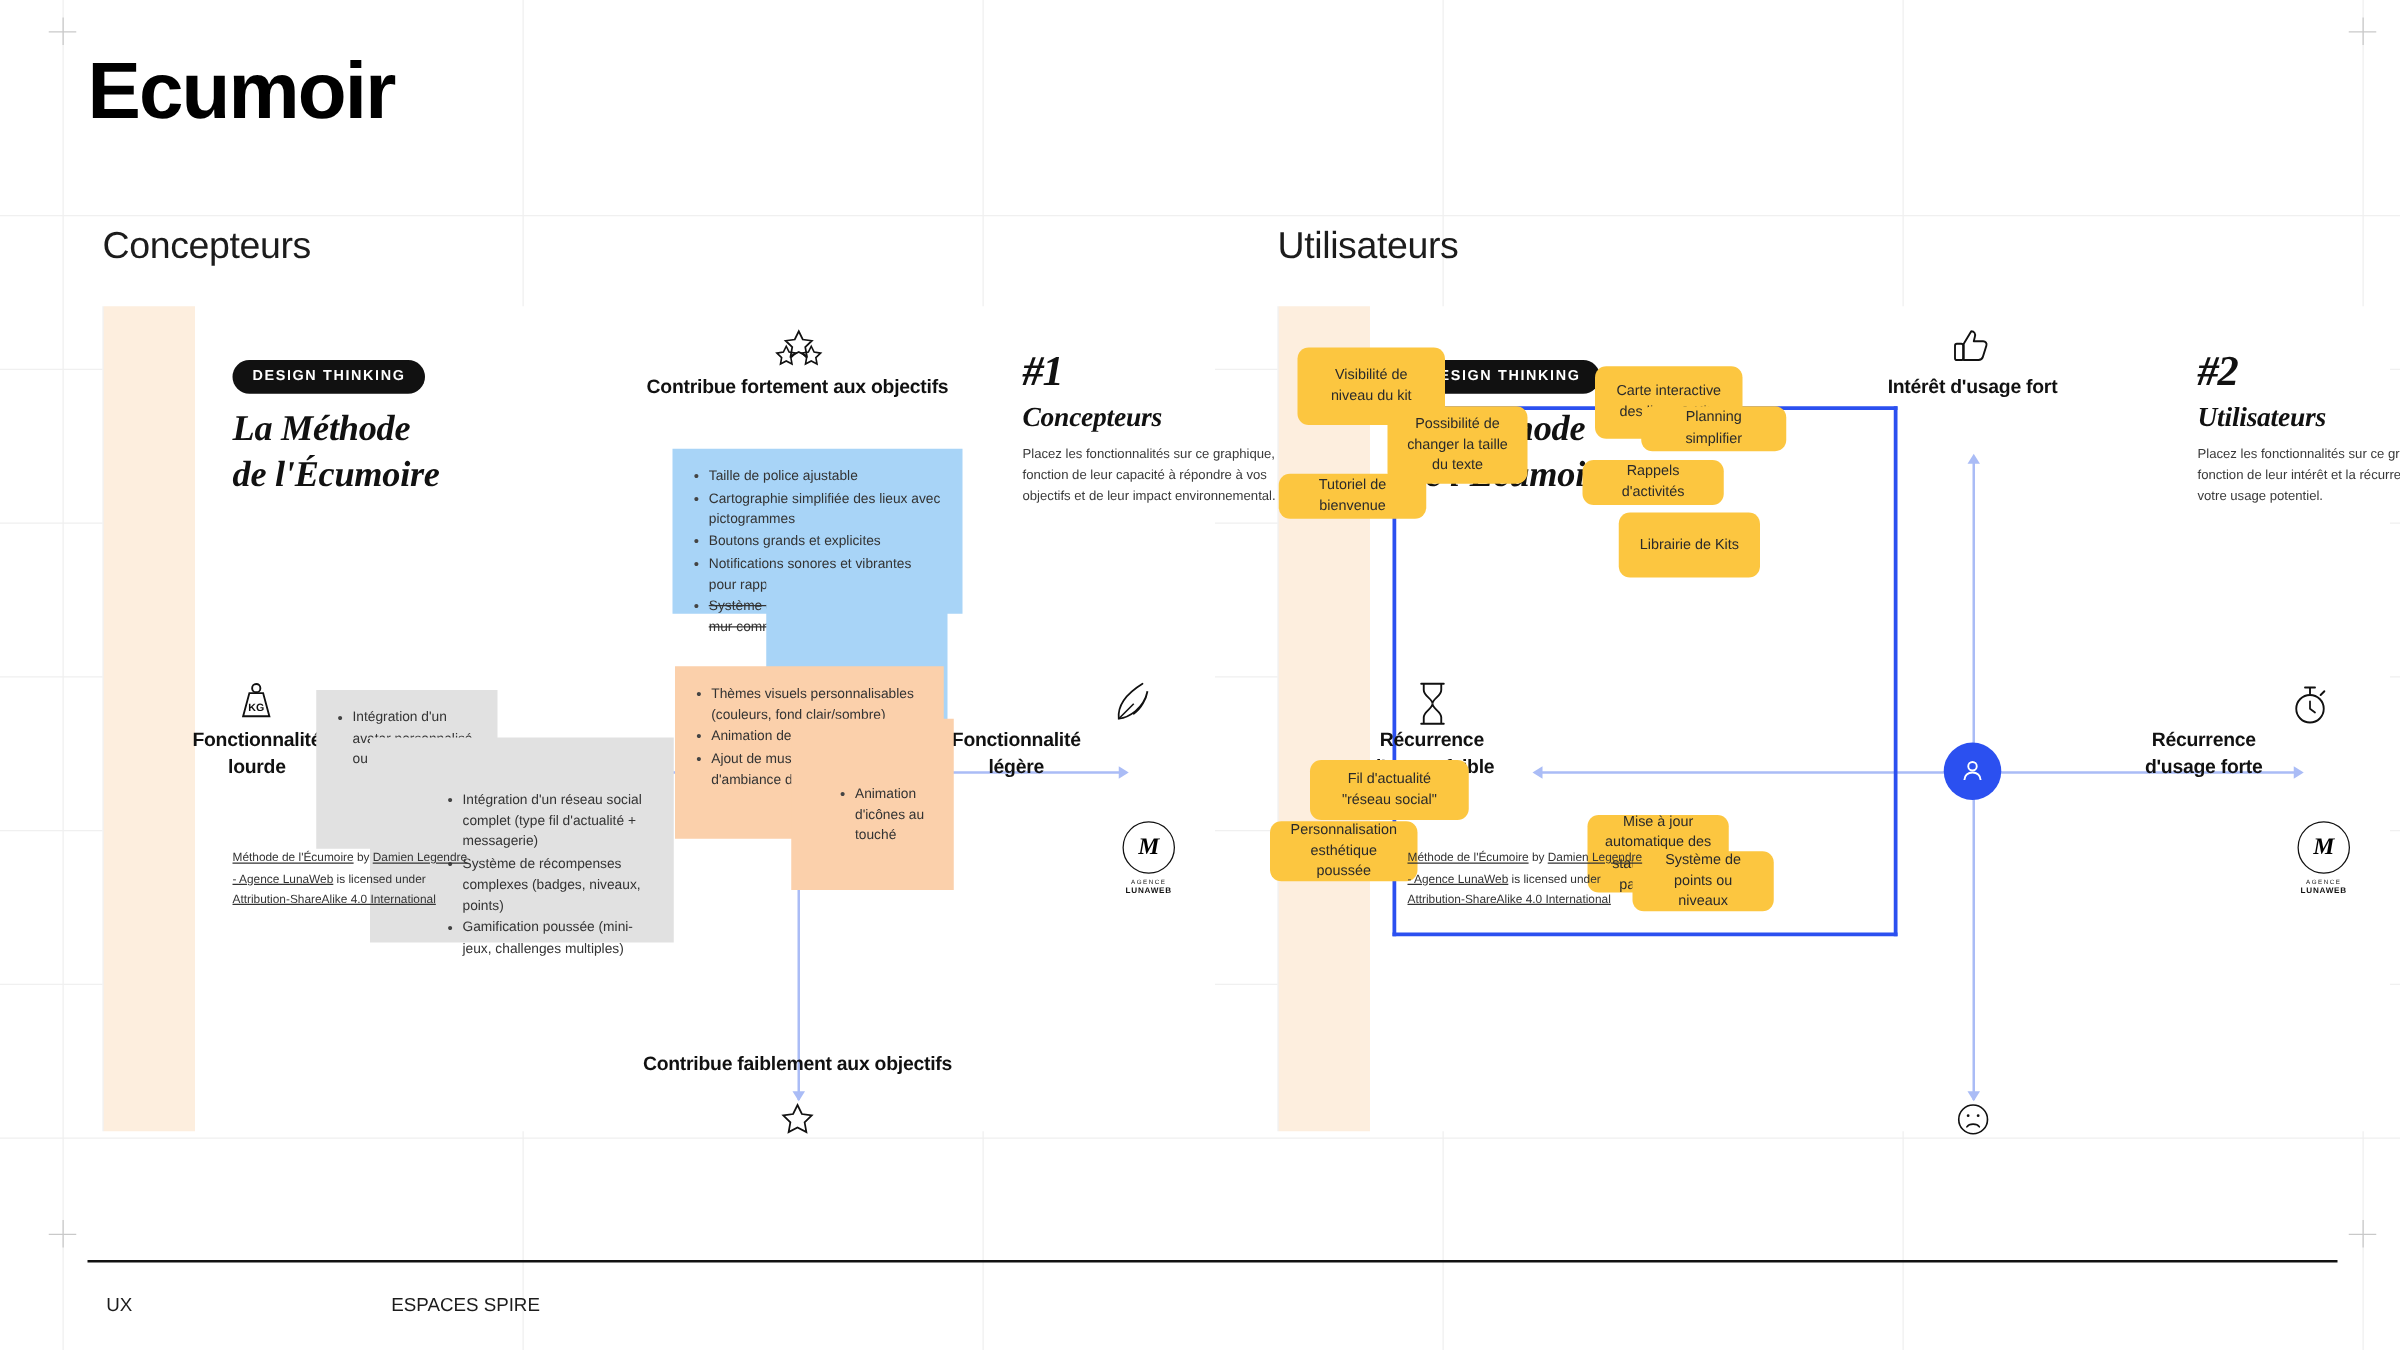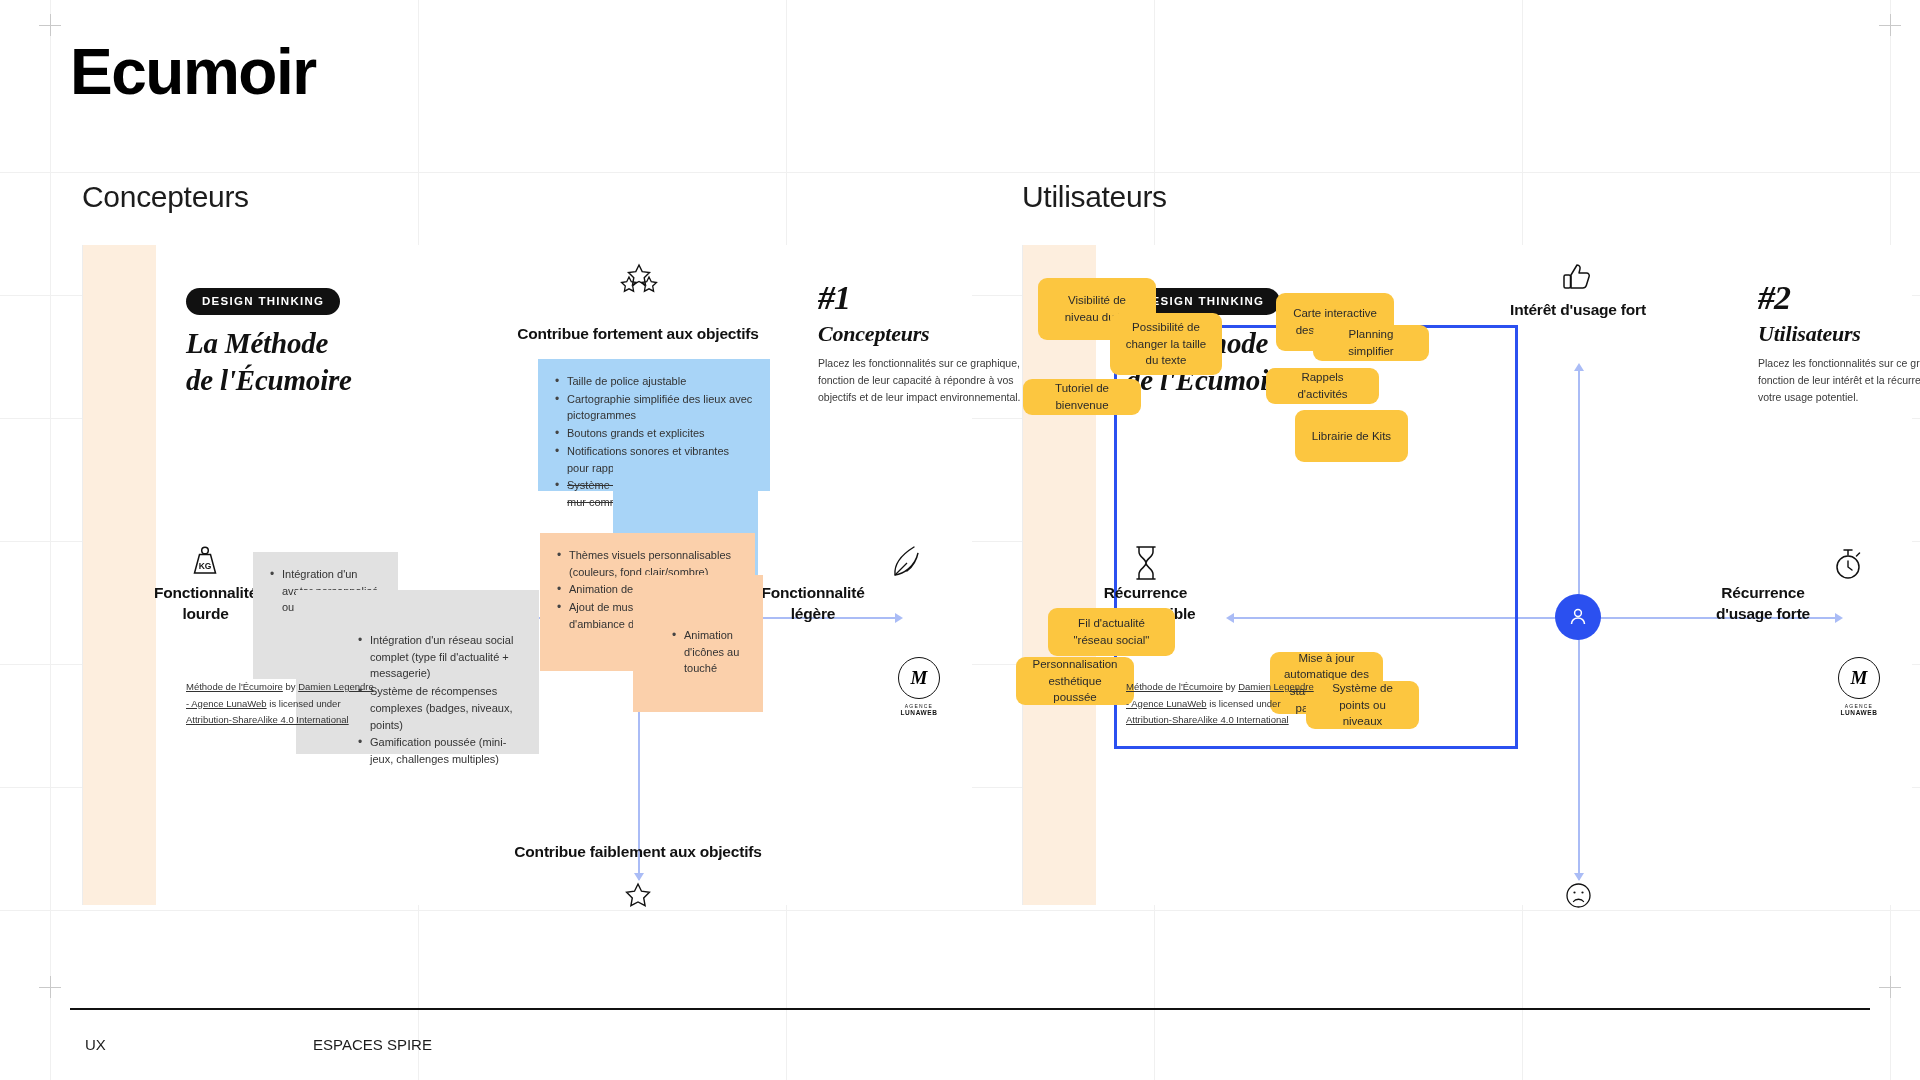--- a/index.html
+++ b/index.html
@@ -184,21 +184,21 @@
       <div class="arrow arr-left" style="left:203px; top:368px;"></div>
       <div class="arrow arr-right" style="left:812px; top:368px;"></div>
 
       <div class="axis-icon" style="left:536px; top:18px;">
         <svg width="40" height="32" viewBox="0 0 40 32">
           <path d="M20 2 l3.2 6.6 7.3 1 -5.3 5.1 1.3 7.2 -6.5-3.4 -6.5 3.4 1.3-7.2 -5.3-5.1 7.3-1z" fill="none" stroke="#111" stroke-width="1.4"></path>
           <path d="M10 14 l2.3 4.7 5.2 .8 -3.8 3.6 .9 5.1 -4.6-2.4 -4.6 2.4 .9-5.1 -3.8-3.6 5.2-.8z" fill="none" stroke="#111" stroke-width="1.3"></path>
           <path d="M30 14 l2.3 4.7 5.2 .8 -3.8 3.6 .9 5.1 -4.6-2.4 -4.6 2.4 .9-5.1 -3.8-3.6 5.2-.8z" fill="none" stroke="#111" stroke-width="1.3"></path>
         </svg>
       </div>
-      <div class="axis-cap" style="left:355px; top:55px; width:400px;margin-top:24px;">Contribue fortement aux objectifs</div>
+      <div class="axis-cap" style="left:355px; top:55px; width:400px;">Contribue fortement aux objectifs</div>
 
       <div class="axis-icon" style="left:541px; top:637px;">
         <svg width="28" height="27" viewBox="0 0 28 27">
           <path d="M14 2 l3.5 7.2 7.9 1.1 -5.7 5.6 1.4 7.8 -7.1-3.7 -7.1 3.7 1.4-7.8 -5.7-5.6 7.9-1.1z" fill="none" stroke="#111" stroke-width="1.4"></path>
         </svg>
       </div>
       <div class="axis-cap" style="left:355px; top:597px; width:400px;">Contribue faiblement aux objectifs</div>
 
       <div class="axis-icon" style="left:105px; top:300px;">
         <svg width="34" height="34" viewBox="0 0 34 34">
@@ -366,21 +366,21 @@
       <div class="center-hub" style="left:532px; top:349px;">
         <svg width="22" height="22" viewBox="0 0 22 22">
           <circle cx="11" cy="7" r="3.4" fill="none" stroke="#fff" stroke-width="1.5"></circle>
           <path d="M4.5 18 c0-3.6 2.9-6 6.5-6s6.5 2.4 6.5 6" fill="none" stroke="#fff" stroke-width="1.5"></path>
         </svg>
       </div>
 
       <div class="ycard" style="left:15px;  top:33px;  width:118px; height:62px;">
           <span>Visibilité de niveau du kit</span>
         </div>
-      <div class="ycard" style="left:87px;  top:68px;  width:112px; height:62px;justify-content:center;">
+      <div class="ycard" style="left:87px;  top:80px;  width:112px; height:62px;justify-content:center;">
           <span>Possibilité de changer la taille du texte</span>
         </div>
       <div class="ycard" style="left:0px;   top:134px; width:118px; height:36px;">
           <span>Tutoriel de bienvenue</span>
         </div>
       <div class="ycard" style="left:253px; top:48px;  width:118px; height:58px;">
           <span>Carte interactive des lieux &amp; Kits</span>
         </div>
       <div class="ycard" style="left:290px; top:80px;  width:116px; height:36px;">
           <span>Planning simplifier</span>

